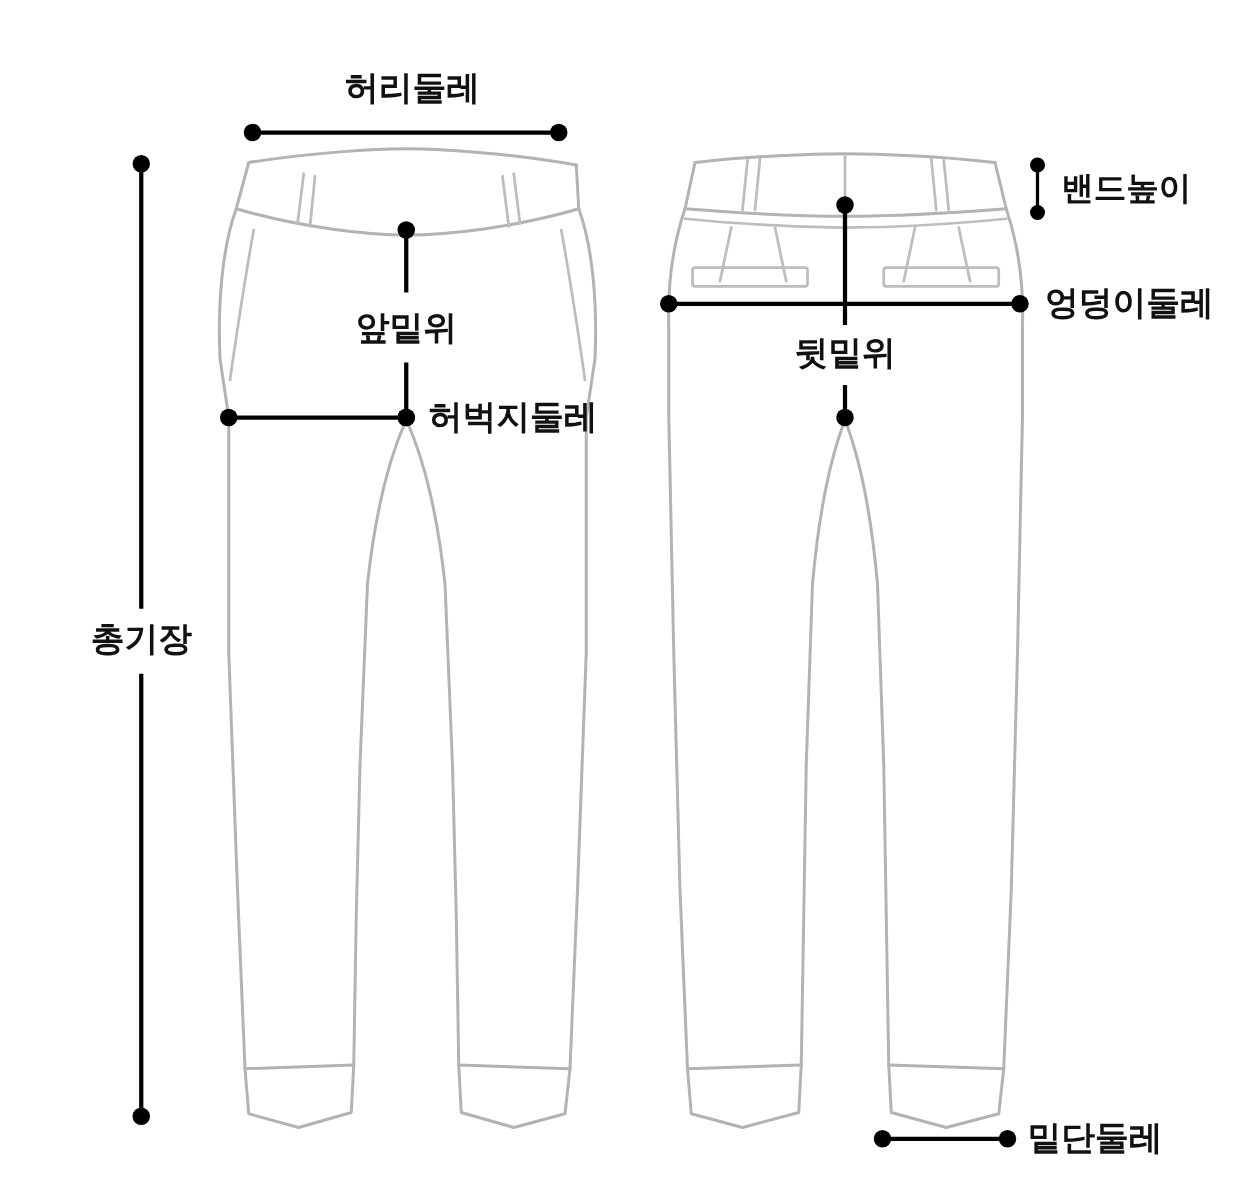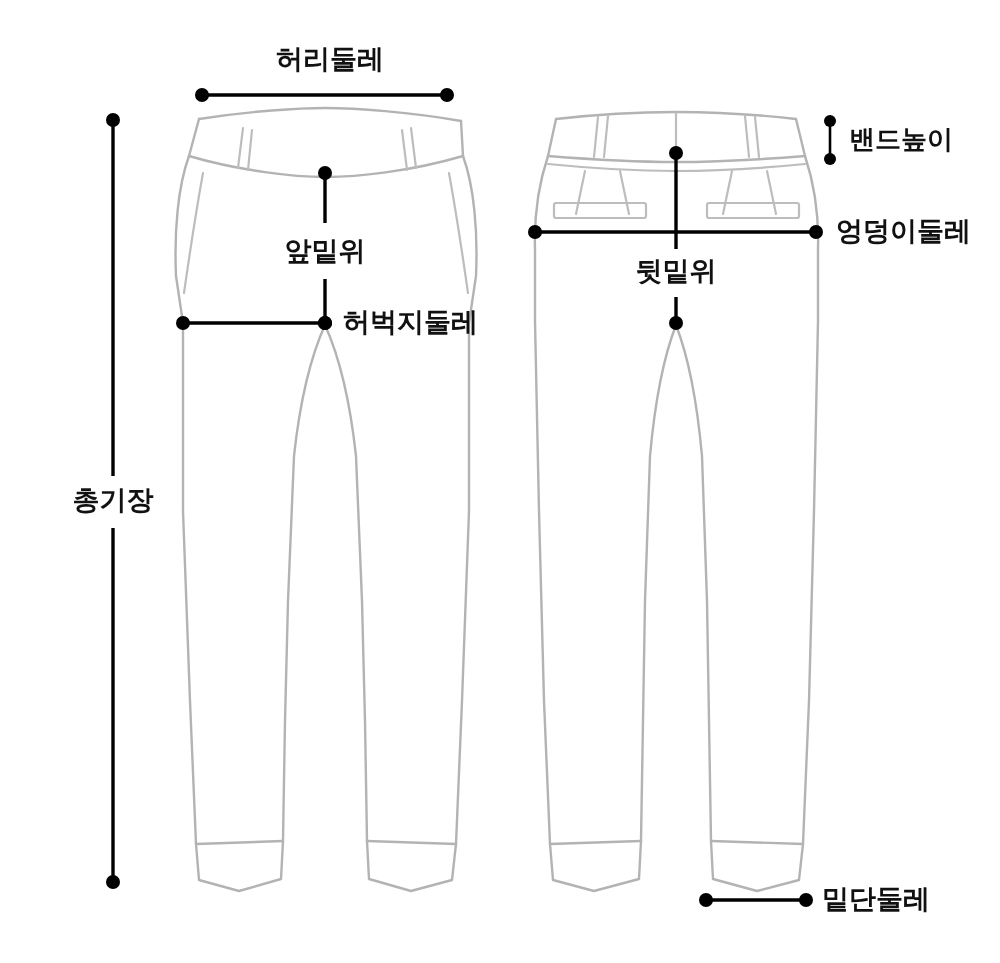--- a/index.html
+++ b/index.html
@@ -10,21 +10,21 @@
   body {
     width: 1000px;
     height: 963px;
     font-family: "Liberation Sans", sans-serif;
     position: relative;
     overflow: hidden;
   }
   #diagram-root {
     position: absolute;
     left: 0;
-    top: 1px;
+    top: 12px;
     width: 1000px;
     height: 801px;
   }
   svg.canvas {
     display: block;
     width: 1000px;
     height: 963px;
   }
   .garment-line {
     fill: none;

